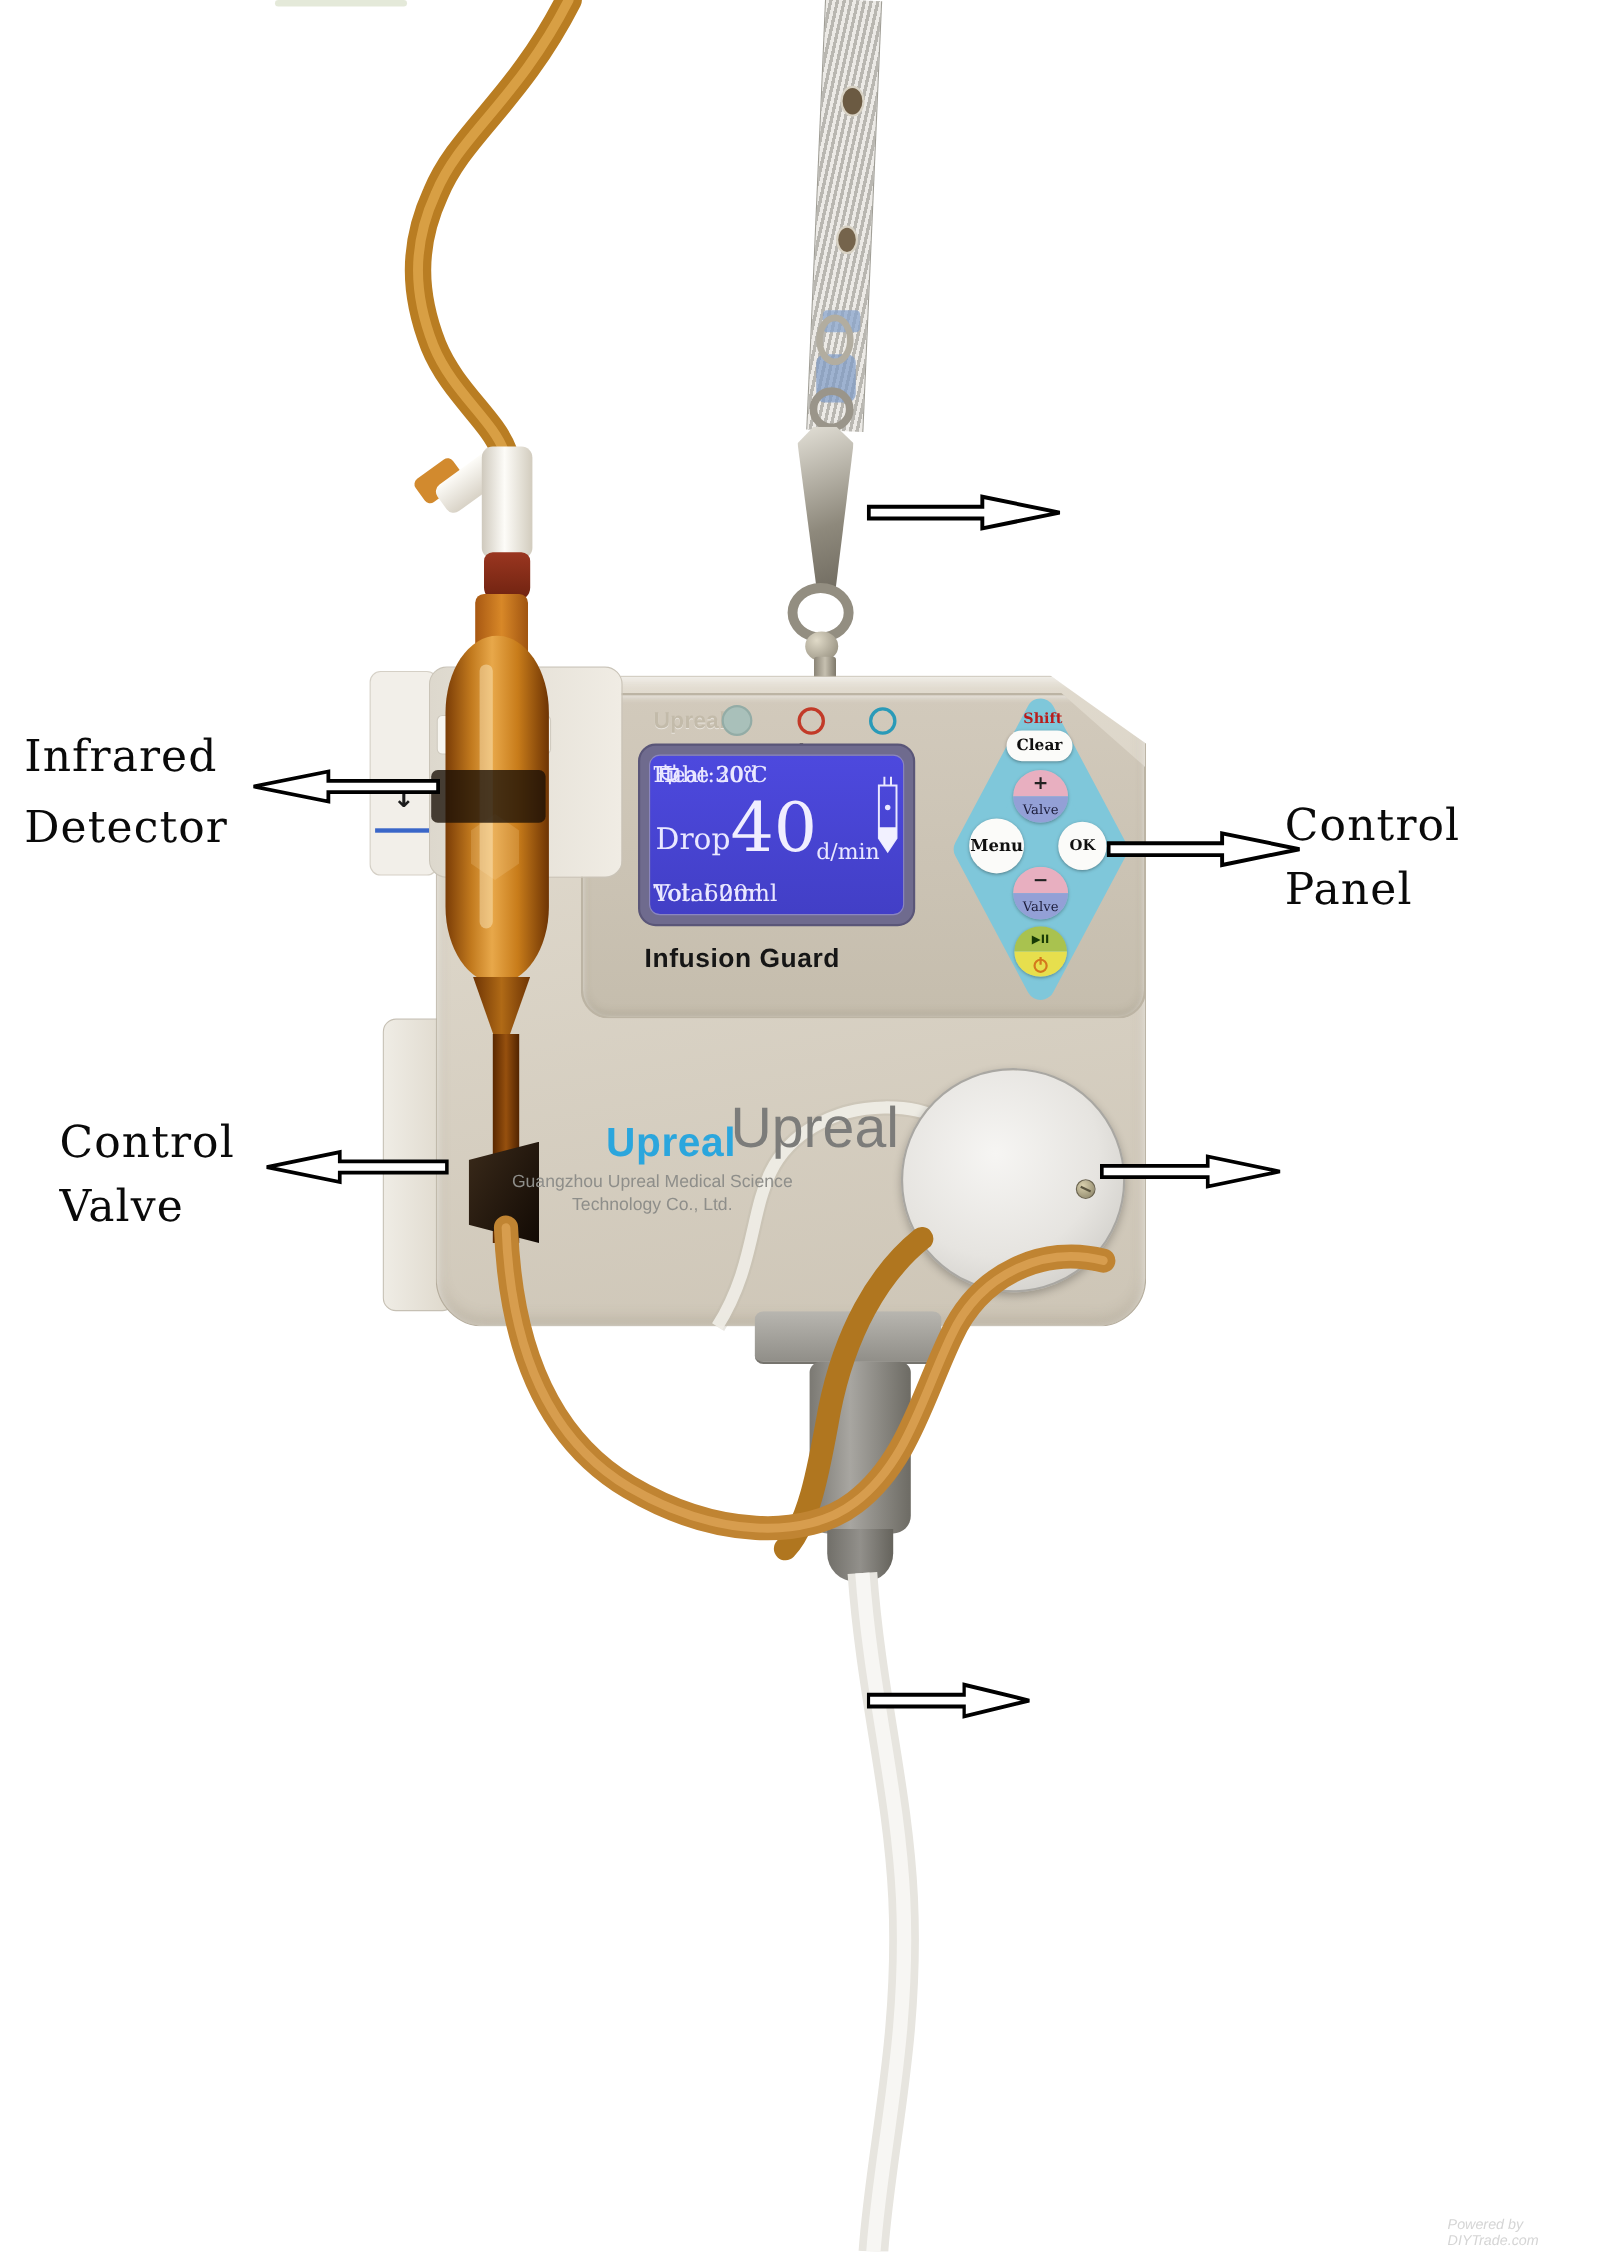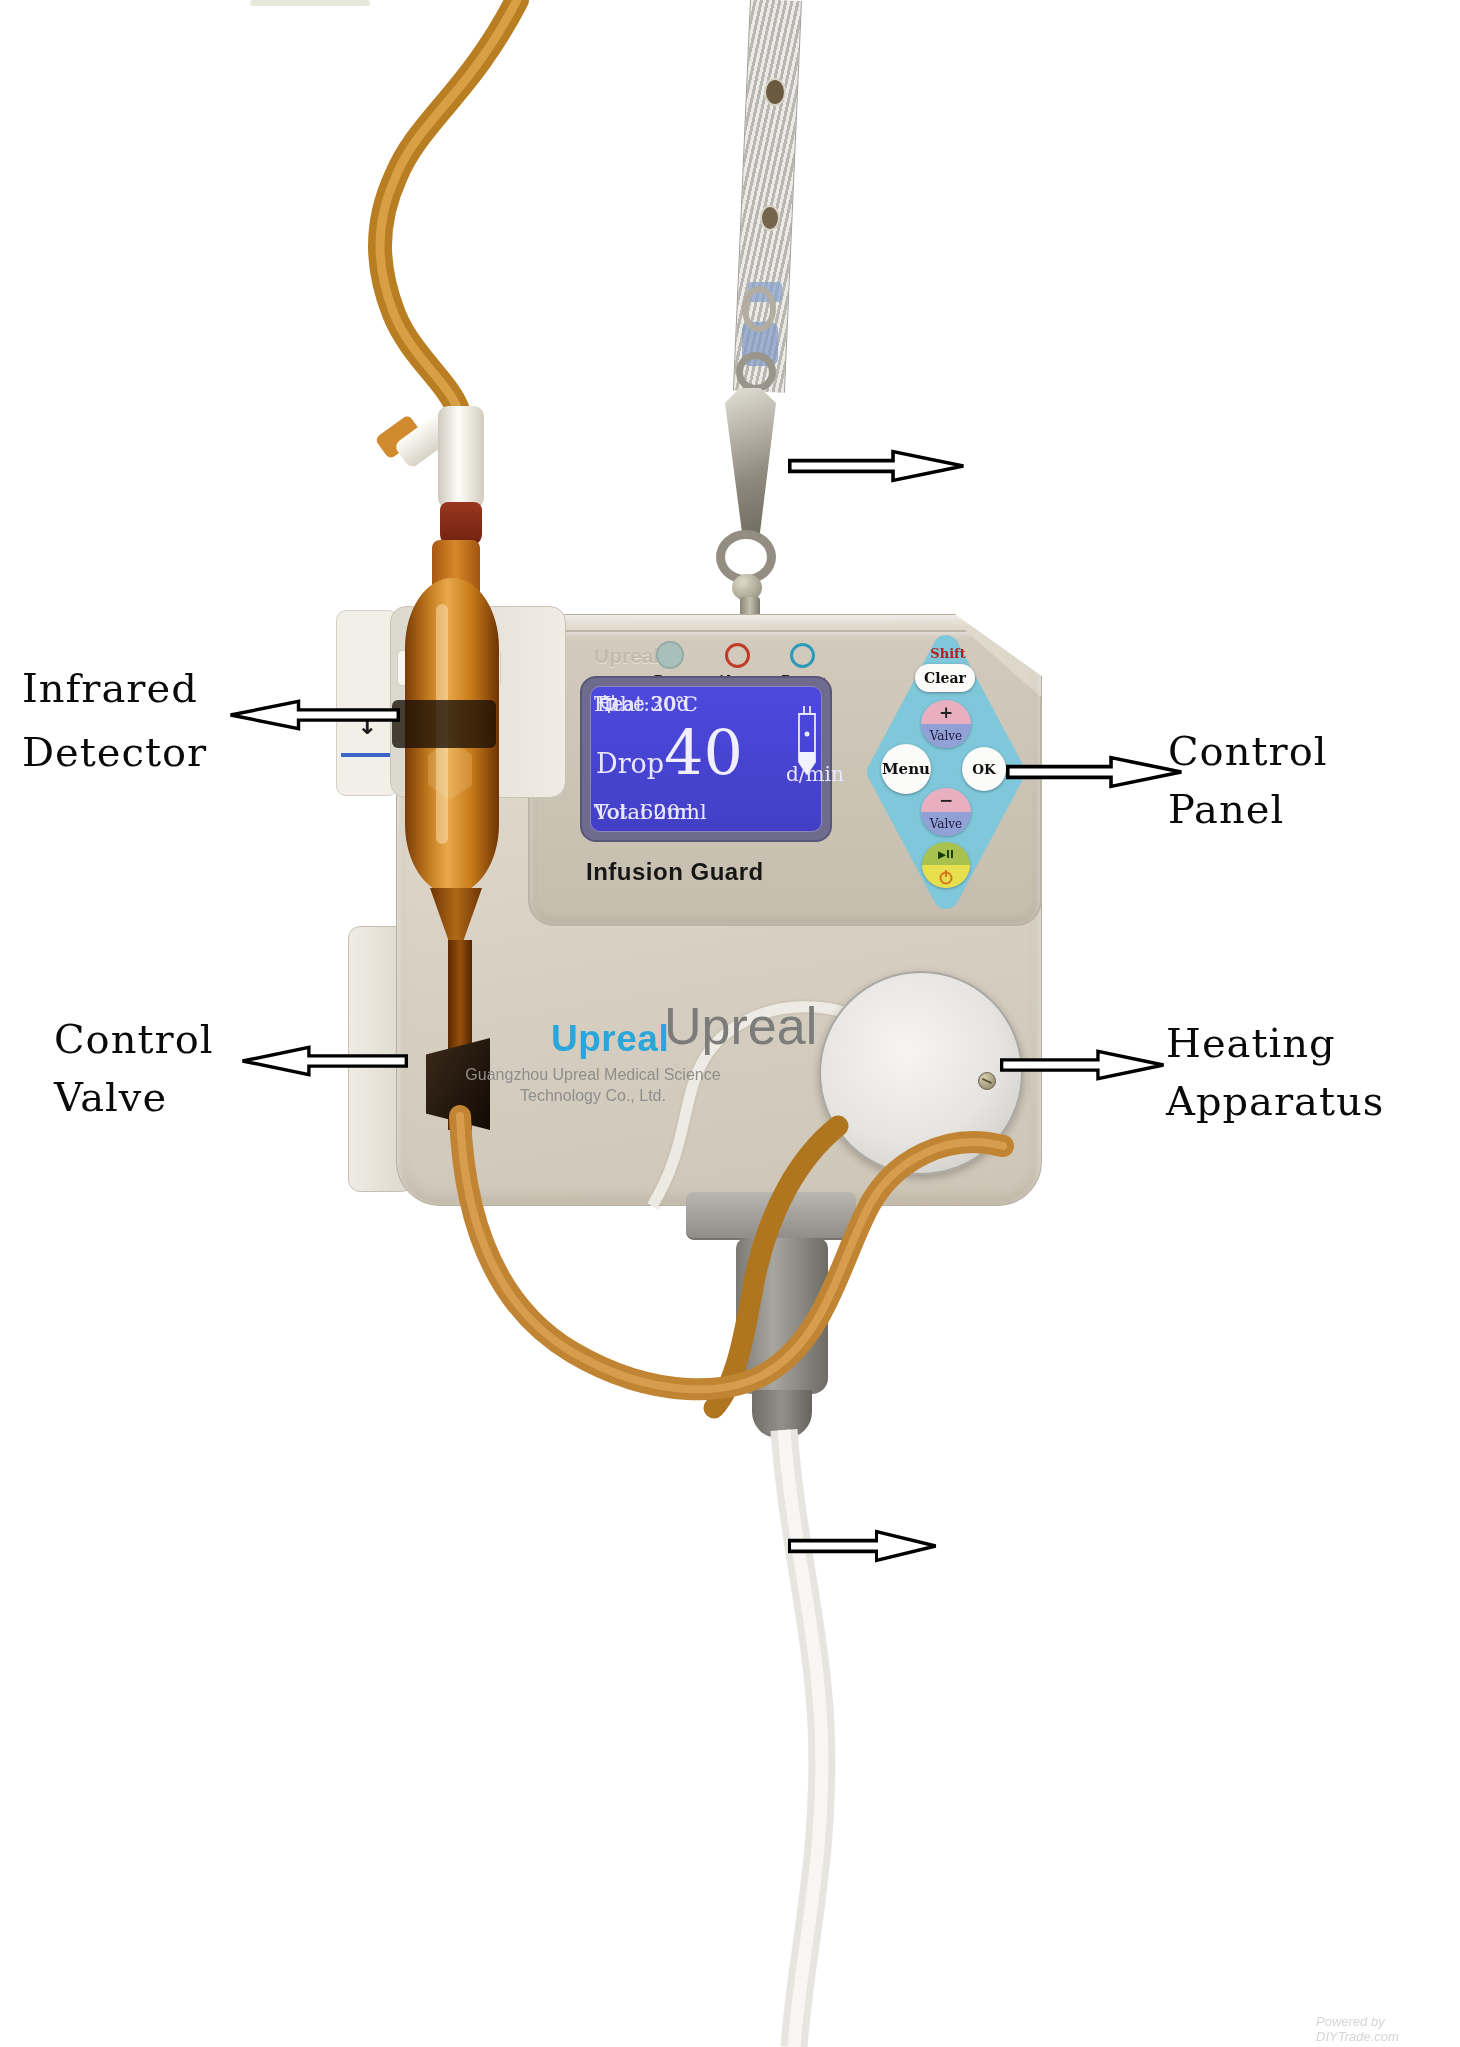--- a/index.html
+++ b/index.html
@@ -89,21 +89,21 @@
 
   
   #lcd-frame{left:580px;top:676px;width:252px;height:166px;border-radius:16px;background:#6f6b8e;border:2px solid #5a5678;}
   #lcd-screen{left:590px;top:686px;width:232px;height:146px;border-radius:10px;
       background:linear-gradient(#4d49de,#423fc6);border:1px solid #8a86c0;color:#e9e7ff;}
   #lcd-line1{left:594px;top:694px;width:228px;display:flex;gap:12px;align-items:center;
       font-size:20px;color:#e9e7ff;}
   #lcd-plug{position:static !important;margin-left:4px;}
   #lcd-drop-label{left:596px;top:748px;font-size:27px;color:#e9e7ff;}
   #lcd-drop-value{left:664px;top:716px;font-size:62px;color:#f0eeff;}
-  #lcd-drop-unit{left:742px;top:762px;font-size:20px;color:#e9e7ff;margin-left:44px;}
+  #lcd-drop-unit{left:742px;top:762px;font-size:20px;color:#e9e7ff;}
   #lcd-drip{left:794px;top:706px;}
   #lcd-line3{left:594px;top:800px;width:228px;display:flex;gap:16px;font-size:21px;color:#e9e7ff;}
 
   #panel-title{left:586px;top:858px;width:260px;text-align:left;
       font:bold 24px "Liberation Sans",sans-serif;color:#161616;letter-spacing:.5px;}
 
   
   #keypad-diamond{left:864px;top:630px;}
   #key-shift{left:920px;top:646px;width:56px;text-align:center;font:bold 13px "DejaVu Serif",serif;color:#b91c1c;}
   .white-btn{background:#fbfbf9;box-shadow:0 1px 3px rgba(0,0,0,.35);display:flex;align-items:center;justify-content:center;}
@@ -314,24 +314,20 @@
   </svg>
 
   <div id="control-valve-label" class="ann">
     <div style="position:static">Control</div>
     <div style="position:static">Valve</div>
   </div>
   <svg id="arrow-cvalve" viewBox="0 0 200 40" preserveAspectRatio="none">
     <path d="M198 14 H82 V4 L3 20 L82 36 V26 H198 Z" fill="#fff" stroke="#000" stroke-width="4"></path>
   </svg>
 
-  <div id="heating-label" class="ann">
-    <div style="position:static">Heating</div>
-    <div style="position:static">Apparatus</div>
-  </div>
   <svg id="arrow-heating" viewBox="0 0 200 40" preserveAspectRatio="none">
     <path d="M2 14 H118 V4 L197 20 L118 36 V26 H2 Z" fill="#fff" stroke="#000" stroke-width="4"></path>
   </svg>
 
   <div id="heatpres-label" class="ann">
   </div>
   <svg id="arrow-heatpres" viewBox="0 0 200 40" preserveAspectRatio="none">
     <path d="M2 14 H118 V4 L197 20 L118 36 V26 H2 Z" fill="#fff" stroke="#000" stroke-width="4"></path>
   </svg>
 

